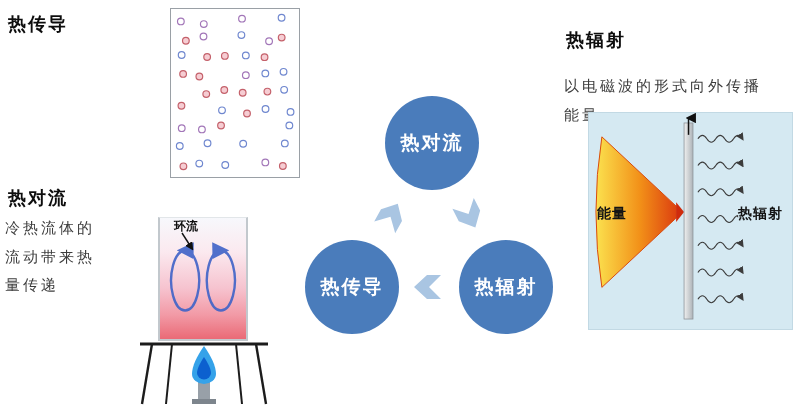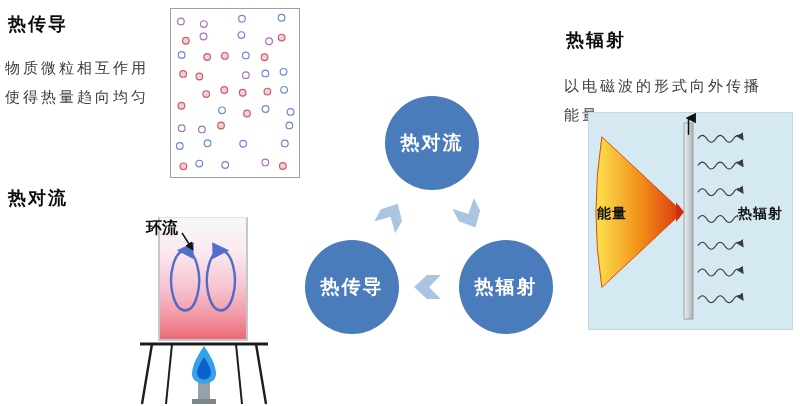--- a/index.html
+++ b/index.html
@@ -26,21 +26,21 @@
   .particle-box svg { position:absolute; inset:0; width:100%; height:100%; }
 
   .beaker-wrap { position:absolute; left:138px; top:205px; width:132px; height:201px; }
   .beaker {
     position:absolute; left:20px; top:12px; width:90px; height:124px; box-sizing:border-box;
     border:2px solid #c2c8cd; border-top:1px solid #e2e6e9;
     background:linear-gradient(180deg,#f7f8fc 0%,#fbe9ef 28%,#f6c3cf 58%,#f29aa6 80%,#ea6a76 100%);
   }
   .beaker svg { position:absolute; inset:0; width:100%; height:100%; }
   .decor { position:absolute; inset:0; width:100%; height:100%; }
-  .circ-label { position:absolute; left:8px; top:13px; font-size:16px; font-weight:700; color:#0d0d0d; z-index:3; }
+  .circ-label { position:absolute; left:36px; top:13px; font-size:12px; font-weight:700; color:#0d0d0d; z-index:3; }
 
   .radiation-box {
     position:absolute; left:588px; top:112px; width:205px; height:218px;
     background:#d5e9f2; border:1px solid #c2d9e4; box-sizing:border-box;
   }
   .radiation-box svg { position:absolute; inset:0; width:100%; height:100%; }
   .energy-label { position:absolute; left:8px;  top:92px; font-size:14px; font-weight:700; letter-spacing:1px; color:#141414; z-index:2; }
   .rad-label    { position:absolute; left:149px; top:92px; font-size:14px; font-weight:700; letter-spacing:1px; color:#141414; z-index:2; background:rgba(213,233,242,.85); }
 
   .cycle-arrows { position:absolute; left:300px; top:80px; width:270px; height:270px; }
@@ -54,22 +54,20 @@
   .node-conv { left:385px; top:96px;  }
   .node-cond { left:305px; top:240px; }
   .node-rad  { left:459px; top:240px; }
 </style>
 </head>
 <body>
 
 <div class="stage">
 
   <div class="title t-conduction">热传导</div>
-  <div class="desc d-conduction">物质微粒相互作用
-使得热量趋向均匀</div>
 
   <div class="particle-box">
     <svg id="particles" viewBox="0 0 130 170">
         <circle cx="10.0" cy="12.3" r="3.4" fill="#ffffff" stroke="#a276b8" stroke-width="1.2"></circle>
         <circle cx="33.3" cy="15.0" r="3.4" fill="#ffffff" stroke="#a276b8" stroke-width="1.2"></circle>
         <circle cx="72.1" cy="9.5" r="3.4" fill="#ffffff" stroke="#a276b8" stroke-width="1.2"></circle>
         <circle cx="112.3" cy="8.6" r="3.4" fill="#ffffff" stroke="#6f87cf" stroke-width="1.2"></circle>
         <circle cx="15.1" cy="31.9" r="3.4" fill="#f6cdd3" stroke="#c4606a" stroke-width="1.2"></circle>
         <circle cx="33.0" cy="27.6" r="3.4" fill="#ffffff" stroke="#a276b8" stroke-width="1.2"></circle>
         <circle cx="71.5" cy="26.2" r="3.4" fill="#ffffff" stroke="#6f87cf" stroke-width="1.2"></circle>
@@ -105,20 +103,23 @@
         <circle cx="115.6" cy="136.2" r="3.4" fill="#ffffff" stroke="#6f87cf" stroke-width="1.2"></circle>
         <circle cx="12.6" cy="159.5" r="3.4" fill="#f6cdd3" stroke="#c4606a" stroke-width="1.2"></circle>
         <circle cx="28.7" cy="156.7" r="3.4" fill="#ffffff" stroke="#6f87cf" stroke-width="1.2"></circle>
         <circle cx="55.1" cy="158.1" r="3.4" fill="#ffffff" stroke="#6f87cf" stroke-width="1.2"></circle>
         <circle cx="95.8" cy="155.5" r="3.4" fill="#ffffff" stroke="#a276b8" stroke-width="1.2"></circle>
         <circle cx="113.6" cy="159.2" r="3.4" fill="#f6cdd3" stroke="#c4606a" stroke-width="1.2"></circle>
       </svg>
   </div>
 
   <div class="title t-convection">热对流</div>
+  <div class="desc d-convection">冷热流体的
+流动带来热
+量传递</div>
 
   <div class="beaker-wrap">
     <div class="beaker">
       <svg viewBox="0 0 86 120">
         <defs>
           <marker id="circArr" markerWidth="7" markerHeight="7" refX="3.5" refY="3.5" orient="auto">
             <path d="M0,0 L7,3.5 L0,7 Z" fill="#3f63c8"></path>
           </marker>
         </defs>
         <path d="M25,32 a14,30 0 1 0 0.25,0" fill="none" stroke="#3f63c8" stroke-width="2.4" opacity="0.9" marker-end="url(#circArr)"></path>

